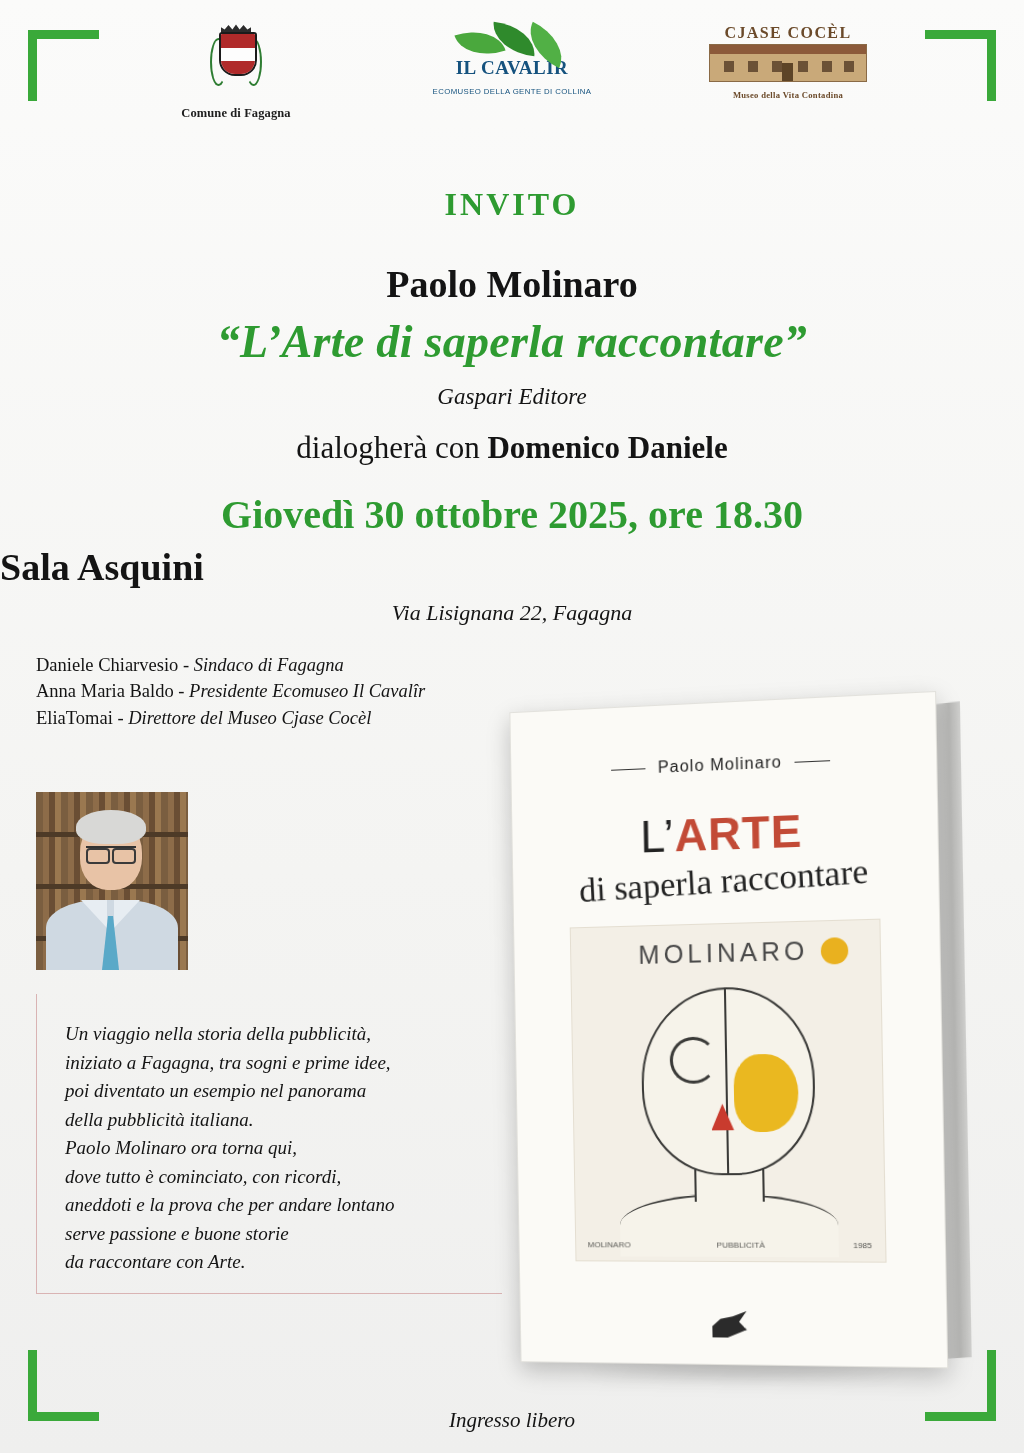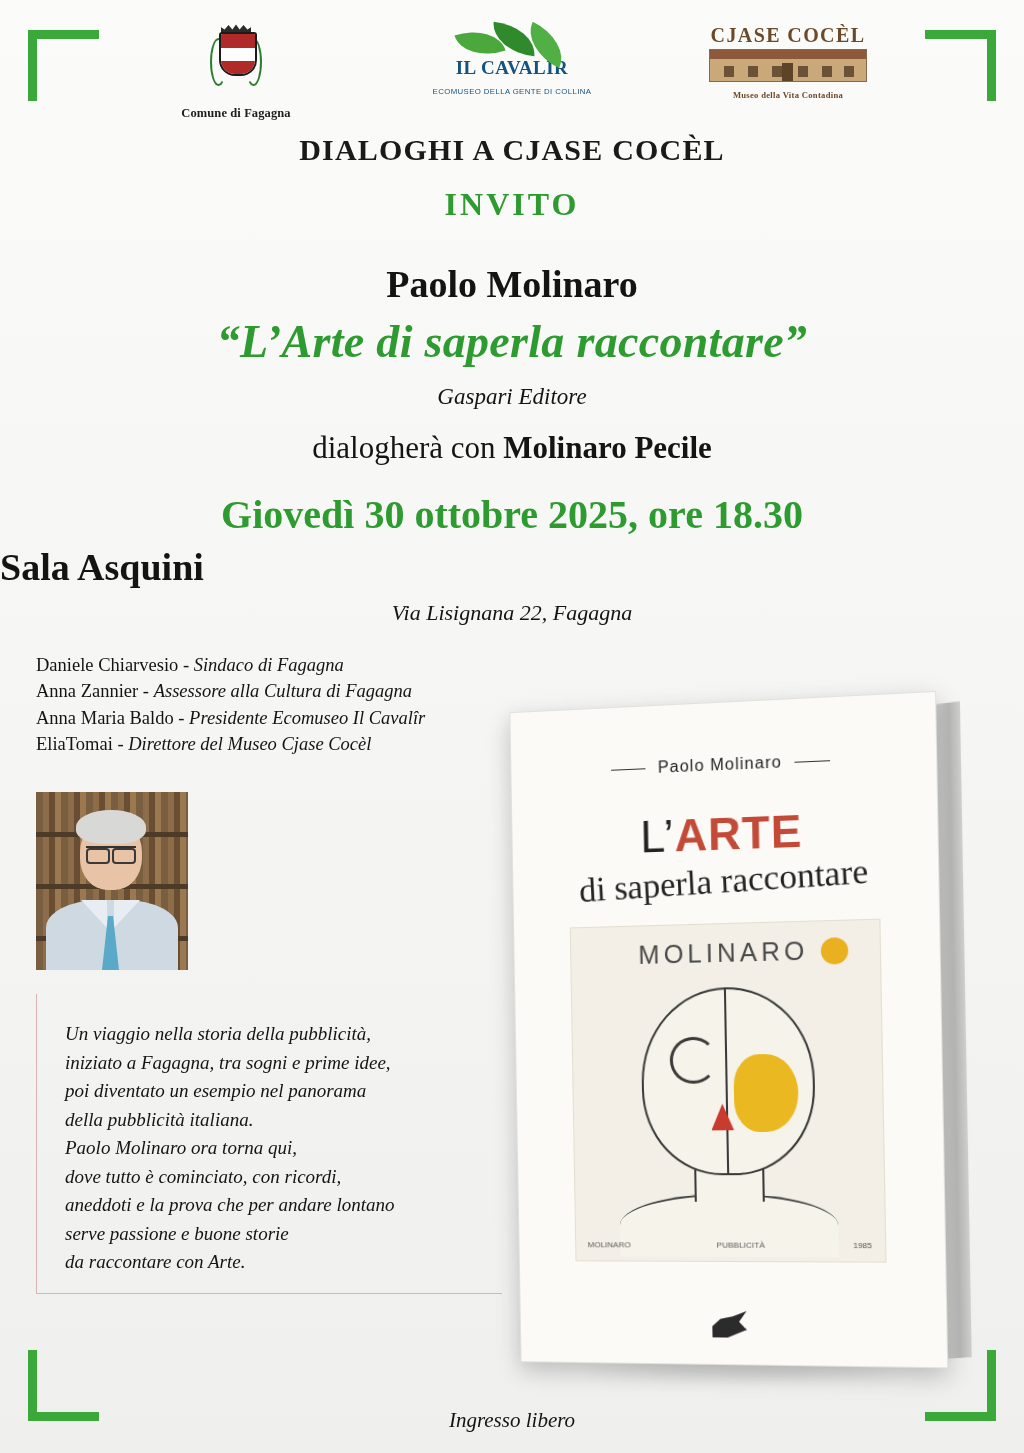--- a/index.html
+++ b/index.html
@@ -151,21 +151,21 @@
   
   .cjase {
     width: 175px;
     height: 76px;
     display: flex;
     flex-direction: column;
     align-items: center;
   }
   .cjase-title {
     font-family: "Liberation Serif", serif;
-    font-size: 20px;
+    font-size: 16px;
     font-weight: bold;
     letter-spacing: 1.4px;
     color: #6b4a2a;
   }
   .cjase-house {
     width: 156px;
     height: 40px;
     background: #c9a979;
     border: 1px solid #8a6a46;
     margin-top: 2px;
@@ -610,41 +610,37 @@
           <div class="win" style="left:112px"></div>
           <div class="win" style="left:134px"></div>
           <div class="door"></div>
         </div>
         <div class="cjase-sub">Museo della Vita Contadina</div>
       </div>
     </div>
 
   </div>
 
-  <div class="title-main">DIALOGHI A CJASE COCÈL</div>
   <div class="invito">INVITO</div>
 
   <div class="author">Paolo Molinaro</div>
   <div class="book-title">“L’Arte di saperla raccontare”</div>
   <div class="publisher">Gaspari Editore</div>
 
   <div class="dialogue">
-    <span>dialogherà con </span><b>Molinaro Pecile</b>
+    <span>dialogherà con </span><b>Domenico Daniele</b>
   </div>
 
   <div class="datetime">Giovedì 30 ottobre 2025, ore 18.30</div>
   <div class="venue">Sala Asquini</div>
   <div class="address">Via Lisignana 22, Fagagna</div>
 
   <div class="guests">
     <div>
       <span>Daniele Chiarvesio</span><span> - </span><span class="role">Sindaco di Fagagna</span>
-    </div>
-    <div>
-      <span>Anna Zannier</span><span> - </span><span class="role">Assessore alla Cultura di Fagagna</span>
     </div>
     <div>
       <span>Anna Maria Baldo</span><span> - </span><span class="role">Presidente Ecomuseo Il Cavalîr</span>
     </div>
     <div>
       <span>EliaTomai</span><span> - </span><span class="role">Direttore del Museo Cjase Cocèl</span>
     </div>
   </div>
 
   <div class="portrait">

